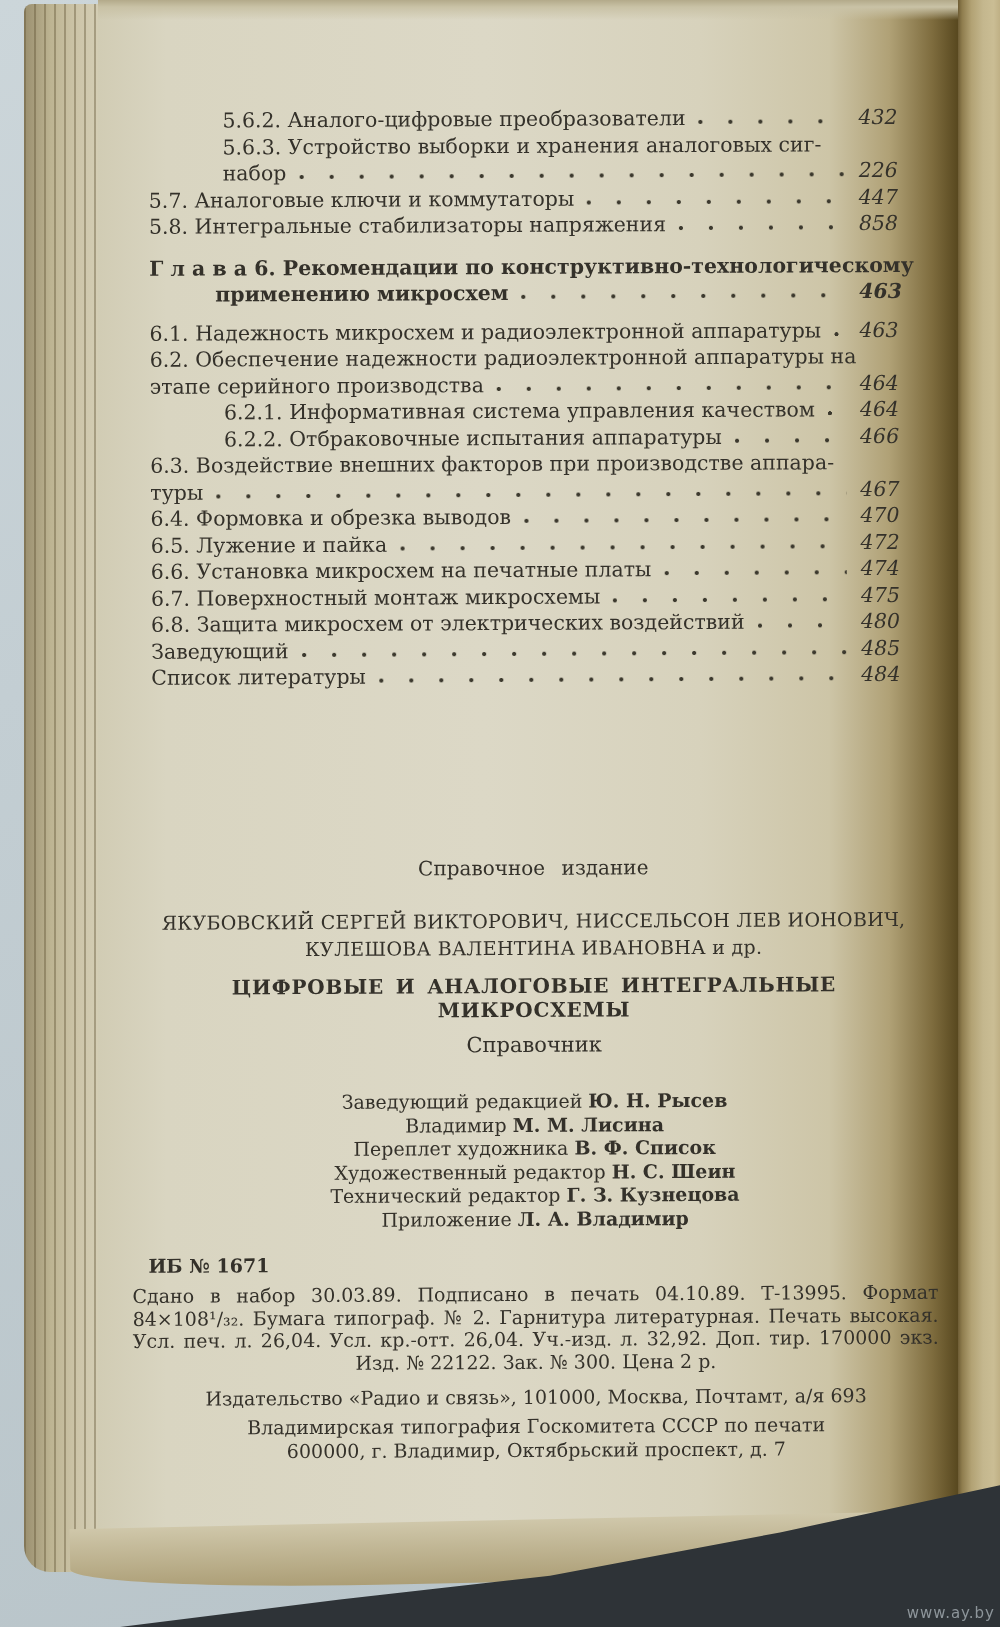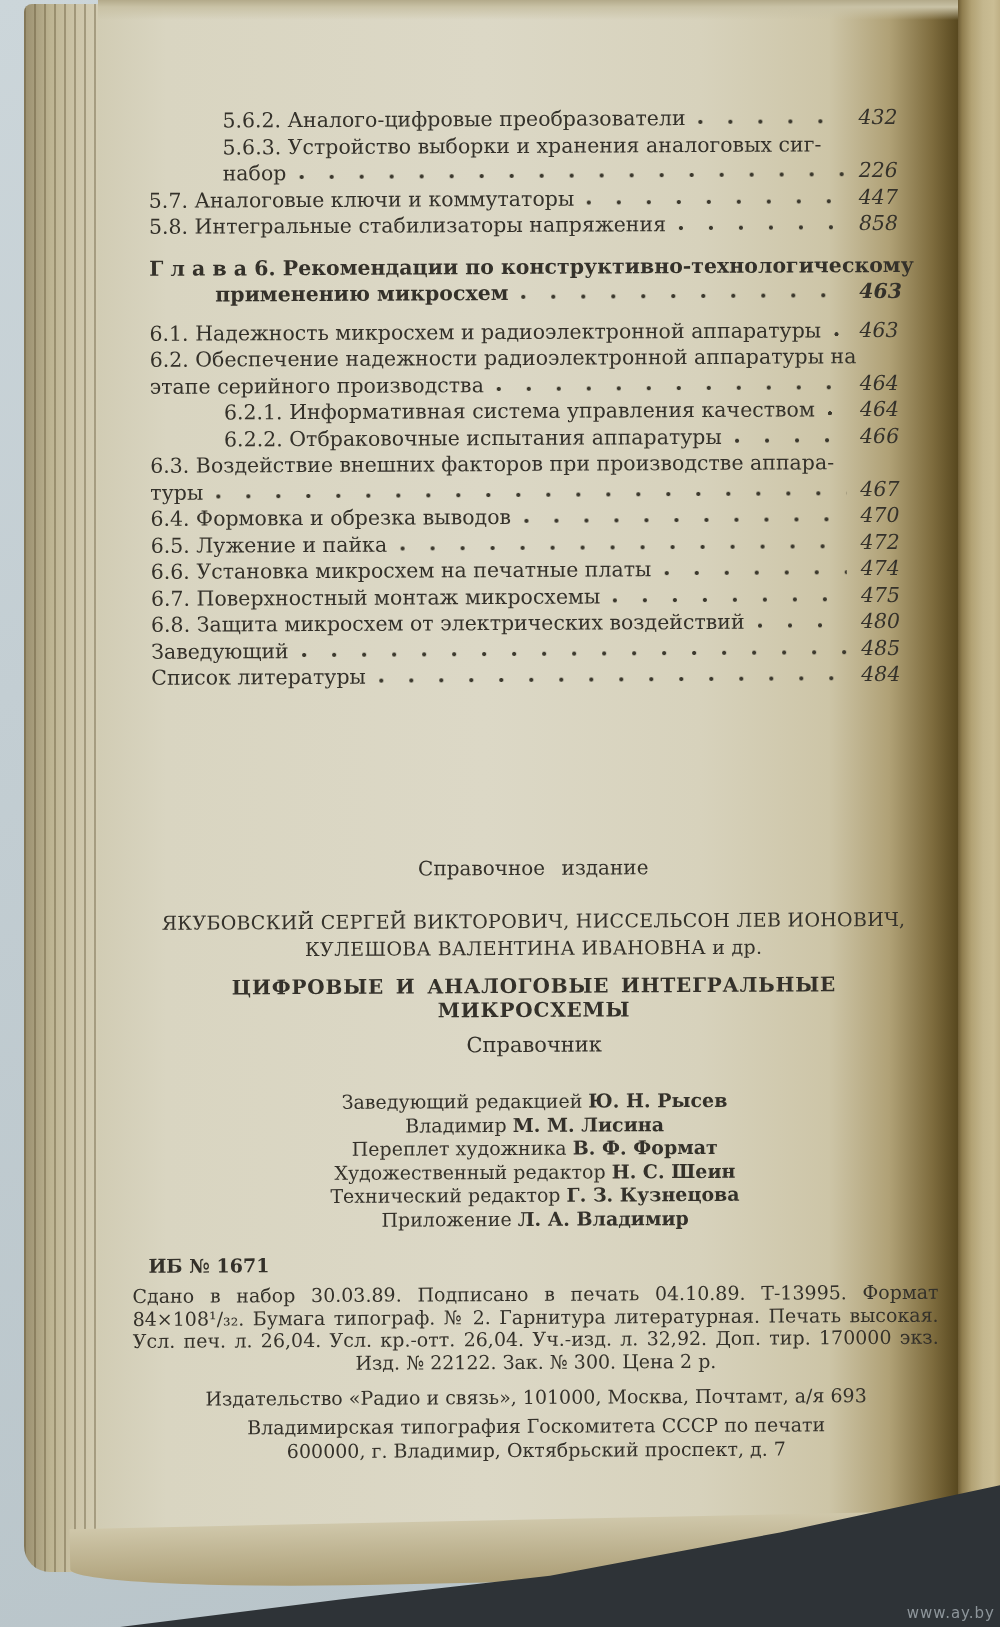--- a/index.html
+++ b/index.html
@@ -250,21 +250,21 @@
       <div>
         <span>Заведующий редакцией</span>
         <b>Ю. Н. Рысев</b>
       </div>
       <div>
         <span>Владимир</span>
         <b>М. М. Лисина</b>
       </div>
       <div>
         <span>Переплет художника</span>
-        <b>В. Ф. Формат</b>
+        <b>В. Ф. Список</b>
       </div>
       <div>
         <span>Художественный редактор</span>
         <b>Н. С. Шеин</b>
       </div>
       <div>
         <span>Технический редактор</span>
         <b>Г. З. Кузнецова</b>
       </div>
       <div>

